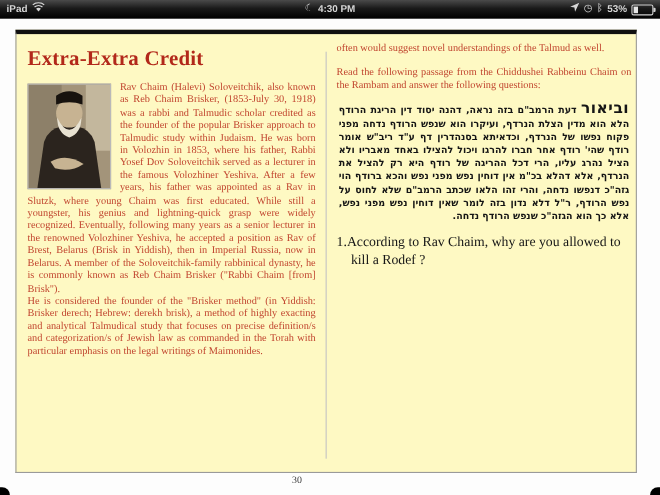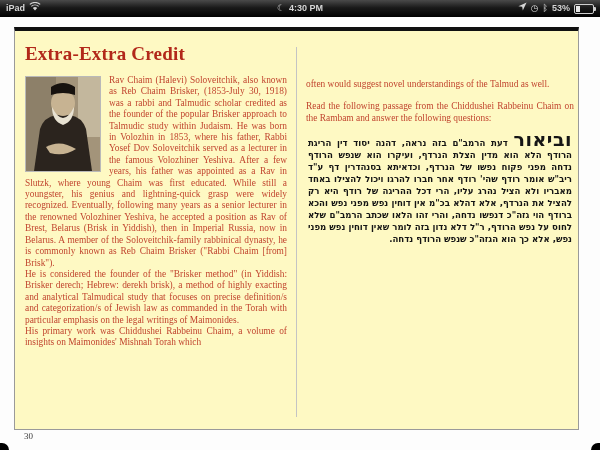--- a/index.html
+++ b/index.html
@@ -29,45 +29,45 @@
   }
   .battery .fill{position:absolute;left:1px;top:1px;bottom:1px;width:24%;background:#e6e6e6;}
   
   .page{
     position:absolute;left:14px;top:27px;width:565px;height:403px;
     background:#fef9c3;border:1px solid #9a9a9a;border-top:4px solid #101010;
     box-sizing:border-box;overflow:hidden;
   }
   .divider{position:absolute;left:281px;top:16px;bottom:12px;width:1px;background:#c4c4c4;}
   .col-left{position:absolute;left:10px;top:10px;width:262px;}
-  .col-right{position:absolute;left:291px;top:8px;width:268px;margin-top:40px;}
+  .col-right{position:absolute;left:291px;top:8px;width:268px;}
   .page-title{
     font-size:19px;font-weight:bold;color:#b2281a;margin:2px 0 10px 0;
     letter-spacing:0.2px;
   }
   .red-text{
     font-size:9.4px;line-height:11.4px;color:#c1452f;text-align:justify;
   }
   .red-text p{margin:0;}
   .portrait{
     float:left;width:74px;height:94px;margin:1px 8px 2px 0;
     border:1px solid #b9b9b9;background:#a99a7f;display:block;
   }
   .hebrew-block{
     direction:rtl;text-align:justify;color:#151515;
     font-family:"DejaVu Sans",sans-serif;font-weight:bold;
     font-size:8.6px;line-height:12px;margin:9px 2px 10px 2px;
   }
-  .hebrew-lead{font-size:19px;letter-spacing:0.5px;}
+  .hebrew-lead{font-size:14px;letter-spacing:0.5px;}
   .questions{color:#161616;font-size:12.5px;line-height:15.5px;margin-top:2px;}
   .question{padding-left:13px;text-indent:-13px;margin:0 0 1px 0;}
   .spacer{height:11px;}
   .page-number{
-    position:absolute;left:0;top:431px;width:540px;
-    font:9px "Liberation Serif",serif;color:#3c3c3c;padding-left:24px;
+    position:absolute;left:0;top:431px;width:540px;text-align:center;
+    font:9px "Liberation Serif",serif;color:#3c3c3c;
   }
   .corner{position:absolute;bottom:0;width:9px;height:7px;background:#000;}
   .corner.left{left:0;border-top-right-radius:9px;}
   .corner.right{right:0;border-top-left-radius:9px;}
 </style>
 </head>
 <body>
 
 <div class="status-bar">
   <div class="sb-left">
@@ -112,34 +112,34 @@
           <rect x="0" y="0" width="30" height="94" fill="#8d8069"></rect>
           <path d="M8 94 L14 52 Q18 40 30 38 L44 38 Q56 40 60 52 L66 94 Z" fill="#2b241e"></path>
           <ellipse cx="37" cy="26" rx="12" ry="13" fill="#c7b392"></ellipse>
           <path d="M25 10 Q37 2 49 10 L49 18 Q37 14 25 18 Z" fill="#17120e"></path>
           <path d="M26 30 Q37 52 48 30 Q48 44 37 48 Q26 44 26 30 Z" fill="#e8e2d2"></path>
           <path d="M20 70 Q34 62 50 72 Q38 80 24 76 Z" fill="#c7b392"></path>
         </svg>
       </span>
       <p>Rav Chaim (Halevi) Soloveitchik, also known as Reb Chaim Brisker, (1853-July 30, 1918) was a rabbi and Talmudic scholar credited as the founder of the popular Brisker approach to Talmudic study within Judaism. He was born in Volozhin in 1853, where his father, Rabbi Yosef Dov Soloveitchik served as a lecturer in the famous Volozhiner Yeshiva. After a few years, his father was appointed as a Rav in Slutzk, where young Chaim was first educated. While still a youngster, his genius and lightning-quick grasp were widely recognized. Eventually, following many years as a senior lecturer in the renowned Volozhiner Yeshiva, he accepted a position as Rav of Brest, Belarus (Brisk in Yiddish), then in Imperial Russia, now in Belarus. A member of the Soloveitchik-family rabbinical dynasty, he is commonly known as Reb Chaim Brisker ("Rabbi Chaim [from] Brisk").</p>
       <p>He is considered the founder of the "Brisker method" (in Yiddish: Brisker derech; Hebrew: derekh brisk), a method of highly exacting and analytical Talmudical study that focuses on precise definition/s and categorization/s of Jewish law as commanded in the Torah with particular emphasis on the legal writings of Maimonides.</p>
-      <p>His primary work was Chiddushei Rabbeinu Chaim, a volume of insights on Maimonides' Mishnah Torah which</p>
     </div>
   </div>
 
   <div class="col-right">
     <div class="red-text">
       <p>often would suggest novel understandings of the Talmud as well.</p>
       <div class="spacer"></div>
       <p>Read the following passage from the Chiddushei Rabbeinu Chaim on the Rambam and answer the following questions:</p>
     </div>
     <div class="hebrew-block">
       <span class="hebrew-lead">וביאור</span>
       <span>דעת הרמב"ם בזה נראה, דהנה יסוד דין הריגת הרודף הלא הוא מדין הצלת הנרדף, ועיקרו הוא שנפש הרודף נדחה מפני פקוח נפשו של הנרדף, וכדאיתא בסנהדרין דף ע"ד ריב"ש אומר רודף שהי' רודף אחר חברו להרגו ויכול להצילו באחד מאבריו ולא הציל נהרג עליו, הרי דכל ההריגה של רודף היא רק להציל את הנרדף, אלא דהלא בכ"מ אין דוחין נפש מפני נפש והכא ברודף הוי גזה"כ דנפשו נדחה, והרי זהו הלאו שכתב הרמב"ם שלא לחוס על נפש הרודף, ר"ל דלא נדון בזה לומר שאין דוחין נפש מפני נפש, אלא כך הוא הגזה"כ שנפש הרודף נדחה.</span>
     </div>
     <div class="questions">
+      <div class="question"><span>1.</span><span>According to Rav Chaim, why are you allowed to kill a Rodef ?</span></div>
     </div>
   </div>
 </div>
 
 <div class="page-number">30</div>
 <div class="corner left"></div>
 <div class="corner right"></div>
 
 </body></html>

